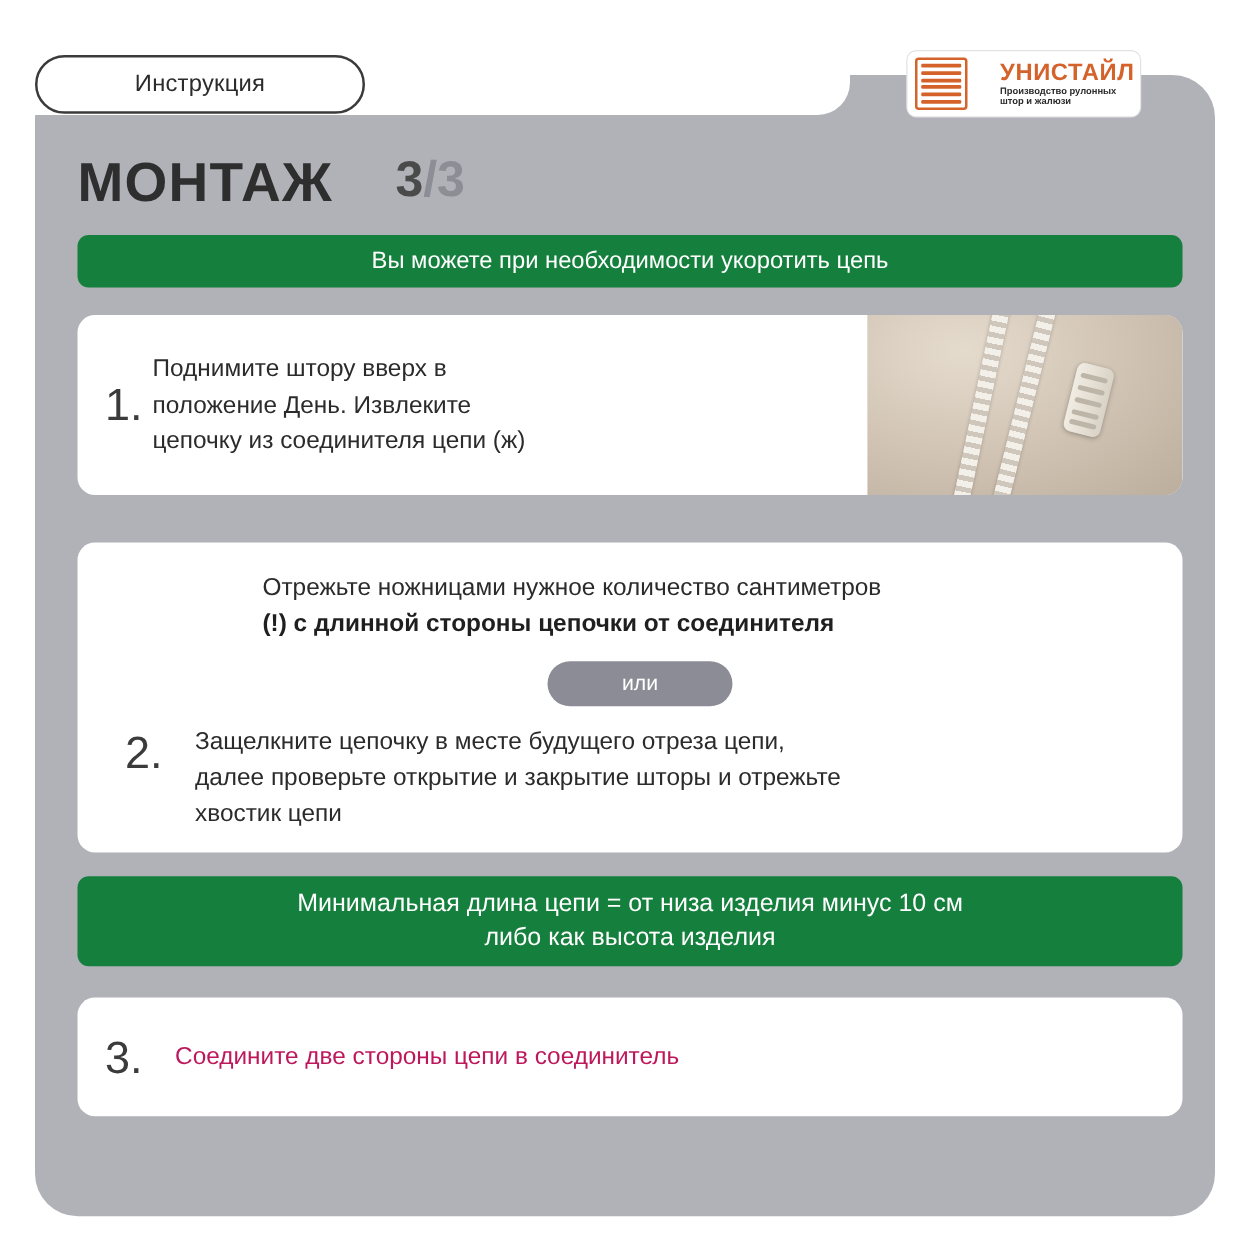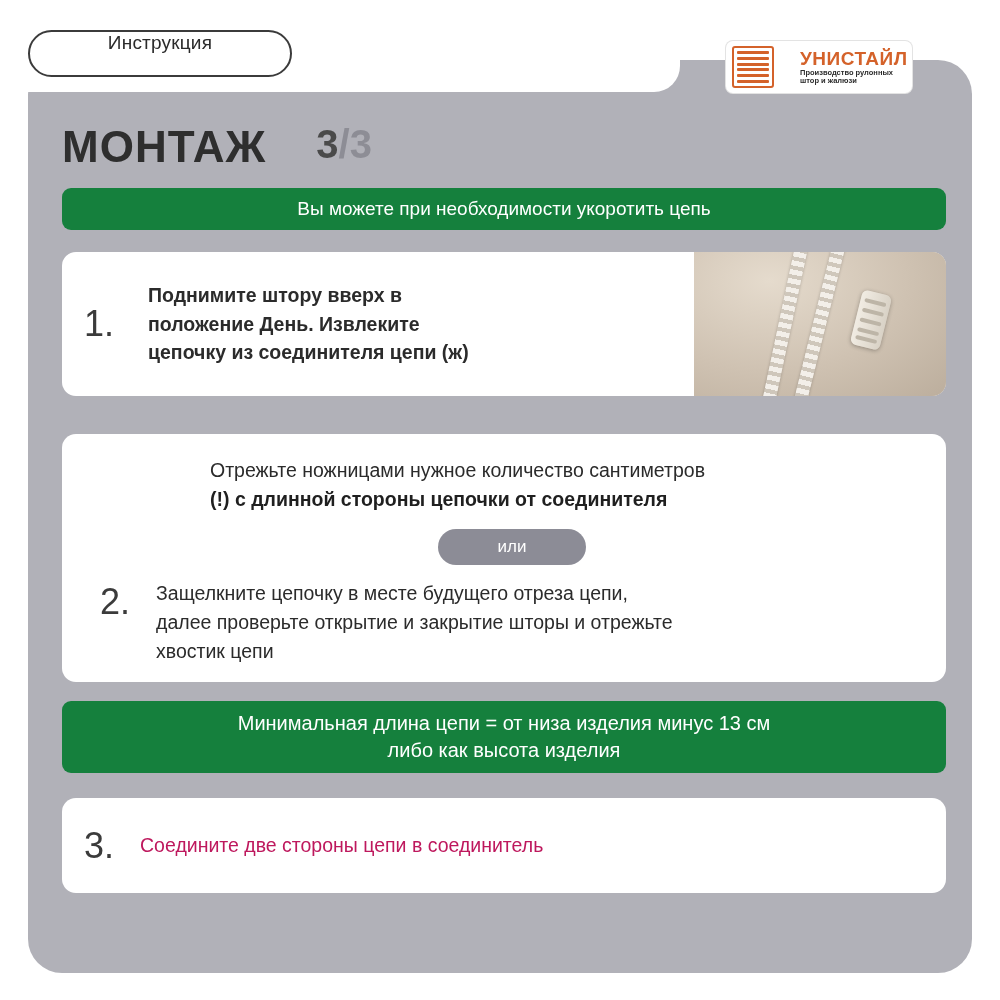--- a/index.html
+++ b/index.html
@@ -17,27 +17,28 @@
     position: relative;
     width: 1000px;
     height: 1000px;
     background: #ffffff;
   }
 
   
   .tab-instruction {
     position: absolute;
     left: 28px;
-    top: 30px;
+    top: 44px;
     width: 264px;
     height: 47px;
     border: 2px solid #3b3b3b;
     border-radius: 24px;
     background: #ffffff;
     display: flex;
+    align-items: center;
     justify-content: center;
     box-sizing: border-box;
     z-index: 5;
   }
   .tab-instruction span {
     font-size: 19px;
     color: #2b2b2b;
     letter-spacing: .2px;
   }
 
@@ -198,25 +199,24 @@
     align-items: center;
     padding-left: 22px;
   }
   .num {
     font-size: 36px;
     color: #3b3b3b;
     font-weight: normal;
     flex: none;
   }
   .b1-text {
-    margin-left: 34px;
+    margin-left: 8px;
     font-size: 19.5px;
     color: #2b2b2b;
     line-height: 1.48;
-    font-weight: bold;
   }
   .b1-photo {
     width: 252px;
     height: 144px;
     flex: none;
     position: relative;
     background: #cfc4b6;
     overflow: hidden;
   }
   .photo-bg {
@@ -403,21 +403,21 @@
       <div class="b2-text">
         <div>Защелкните цепочку в месте будущего отреза цепи,</div>
         <div>далее проверьте открытие и закрытие шторы и отрежьте</div>
         <div>хвостик цепи</div>
       </div>
     </div>
   </div>
 
   <div class="banner banner-2">
     <div>
-      <div>Минимальная длина цепи = от низа изделия минус 13 см</div>
+      <div>Минимальная длина цепи = от низа изделия минус 10 см</div>
       <div>либо как высота изделия</div>
     </div>
   </div>
 
   <div class="block block-3">
     <div class="num">3.</div>
     <div class="b3-text">Соедините две стороны цепи в соединитель</div>
   </div>
 
 </div>

